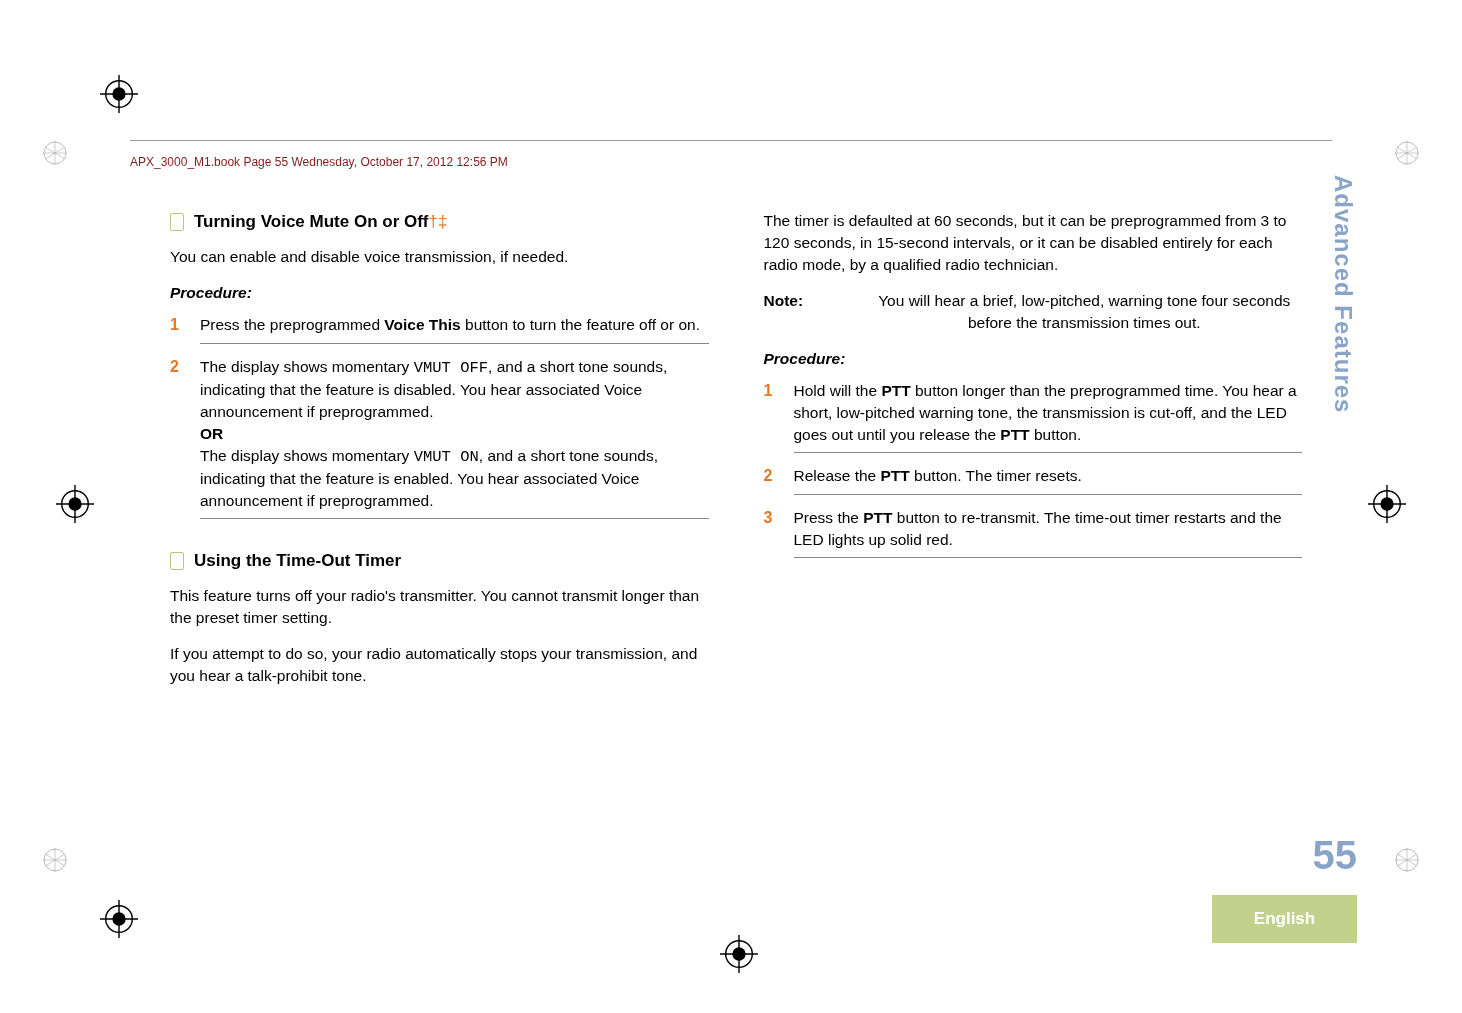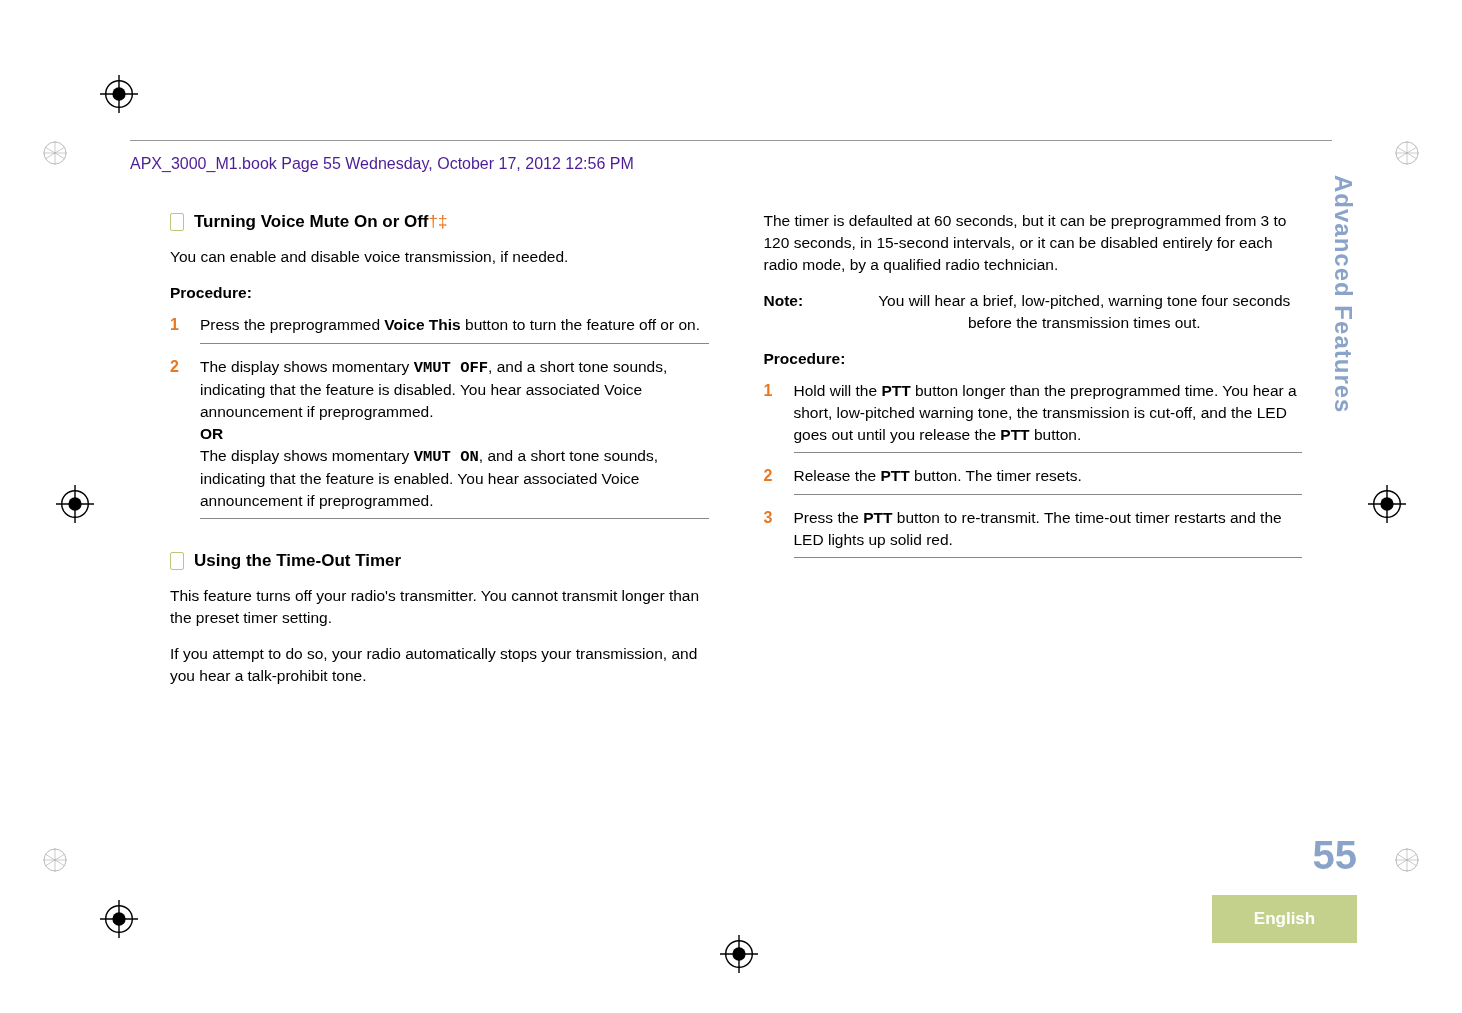--- a/index.html
+++ b/index.html
@@ -2,34 +2,34 @@
 <html><head>
 <meta charset="utf-8">
 <style>
 * { margin:0; padding:0; box-sizing:border-box; }
 body { width:1462px; height:1013px; font-family:Arial,Helvetica,sans-serif; background:#fff; color:#000; position:relative; }
 .reg-mark { position:absolute; width:38px; height:38px; }
 .reg-mark svg { width:100%; height:100%; }
 .print-mark { position:absolute; width:26px; height:26px; }
 .print-mark svg { width:100%; height:100%; }
 .header-line { position:absolute; top:140px; left:130px; right:130px; height:1px; background:#999; }
-.header-text { position:absolute; top:155px; left:130px; font-size:16px; color:#4c1d95; }
+.header-text { position:absolute; top:155px; left:130px; font-size:12px; color:#7f1d1d; }
 .content { position:absolute; top:210px; left:170px; right:160px; display:flex; gap:55px; }
 .col { flex:1; font-size:15.5px; line-height:1.42; }
 .heading { display:flex; align-items:center; gap:10px; margin:0 0 12px 0; }
 .heading-icon { width:14px; height:18px; border:1.5px solid #b8c97a; border-radius:2px; display:inline-block; }
 .heading-text { font-weight:bold; font-size:17px; }
 .dagger { color:#e87722; font-size:17px; font-weight:normal; }
 .para { margin:0 0 14px 0; }
-.proc-label { font-weight:bold; margin:4px 0 10px 0; }
+.proc-label { font-weight:bold; margin:4px 0 10px 0;font-style:italic; }
 .step { display:flex; margin:0 0 4px 0; }
 .step-num { color:#e87722; font-weight:bold; width:30px; flex-shrink:0; font-size:16px; }
 .step-body { flex:1; }
 .rule { border:none; border-top:1px solid #888; margin:6px 0 12px 30px; }
-.mono { font-family:"Courier New",monospace; font-weight:bold; }
+.mono { font-family:"Courier New",monospace; font-weight:normal; }
 .note-row { display:flex; margin:0 0 14px 0;gap:39px; }
 .note-label { font-weight:bold; width:64px; flex-shrink:0; }
 .note-body { flex:1;text-align:center; }
 .side-tab { position:absolute; right:105px; top:175px; writing-mode:vertical-rl; font-size:24px; font-weight:bold; color:#8aa3c9; letter-spacing:1px; }
 .page-num { position:absolute; right:105px; bottom:135px; font-size:40px; font-weight:bold; color:#8aa3c9; }
 .lang-box { position:absolute; right:105px; bottom:70px; width:145px; height:48px; background:#c3d18d; display:flex; align-items:center; justify-content:center; font-size:17px; font-weight:bold; color:#fff; }
 </style>
 </head>
 <body>
 

